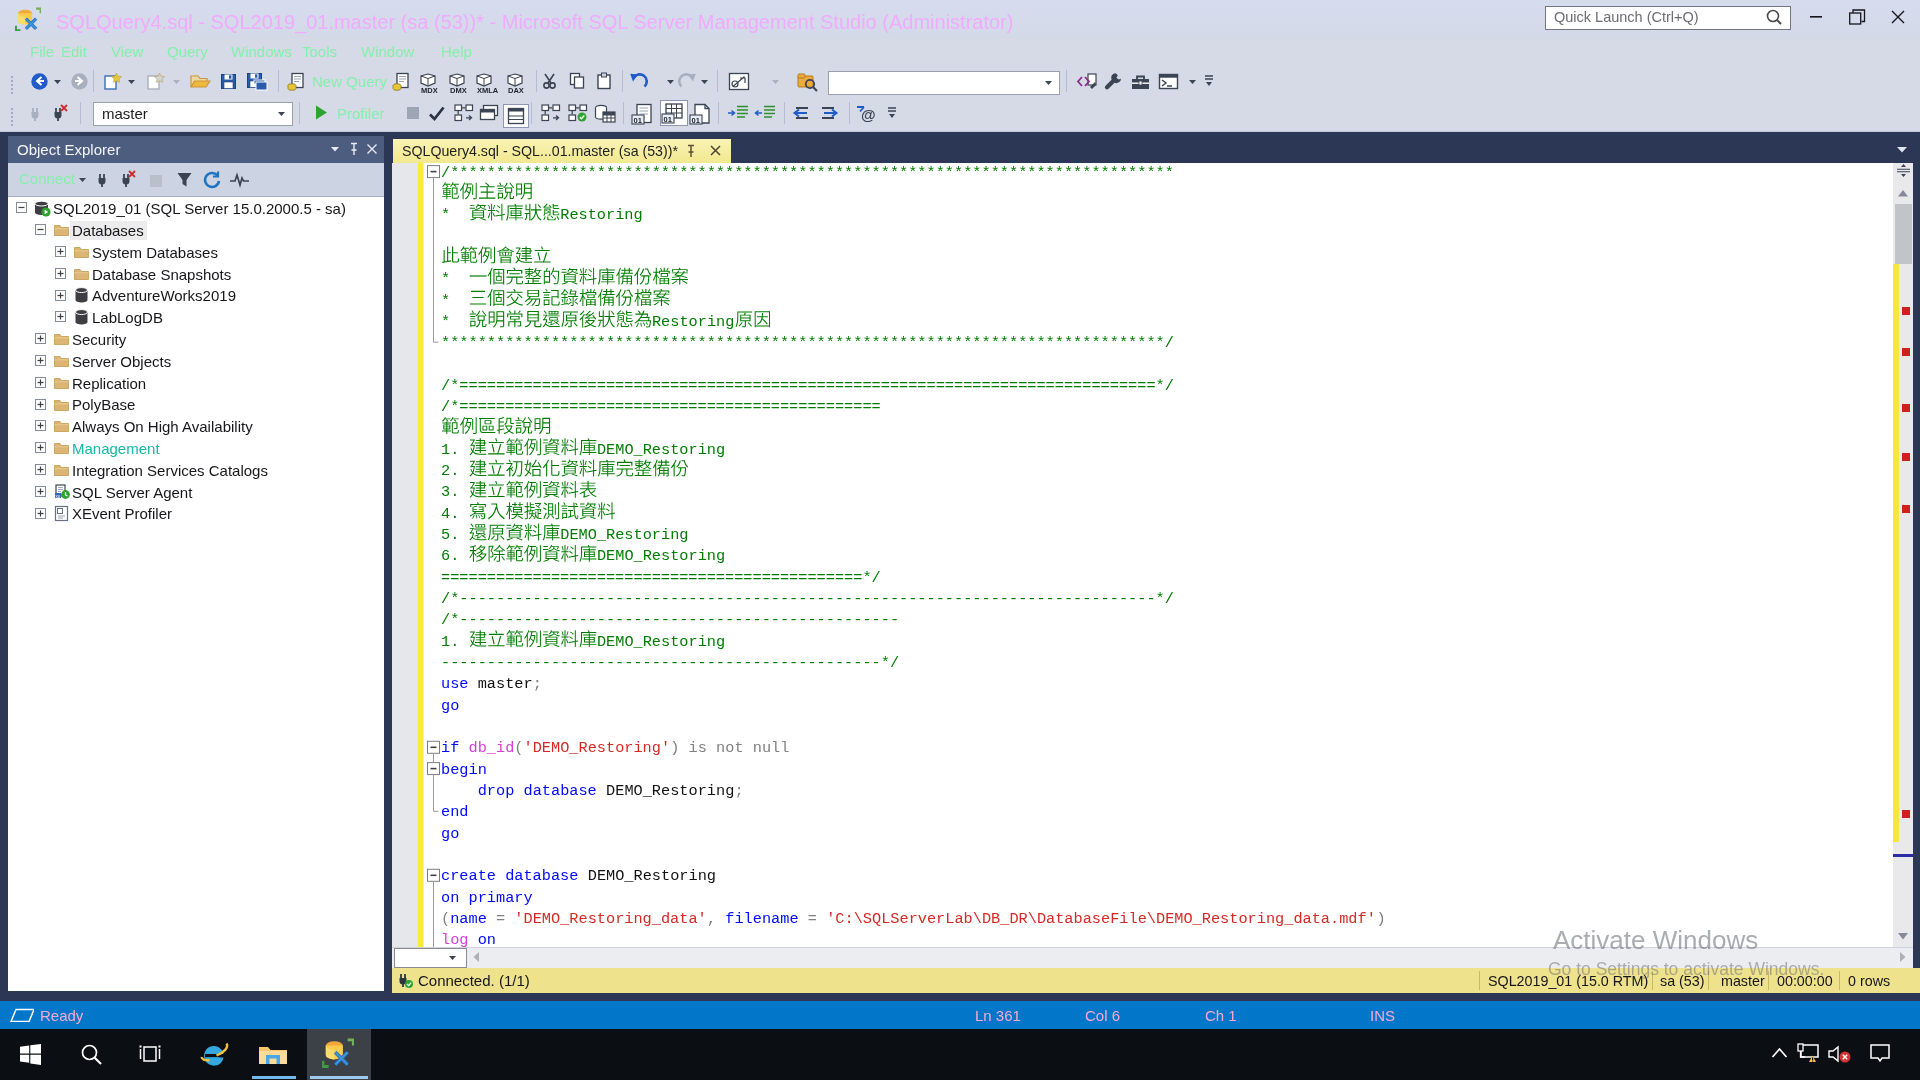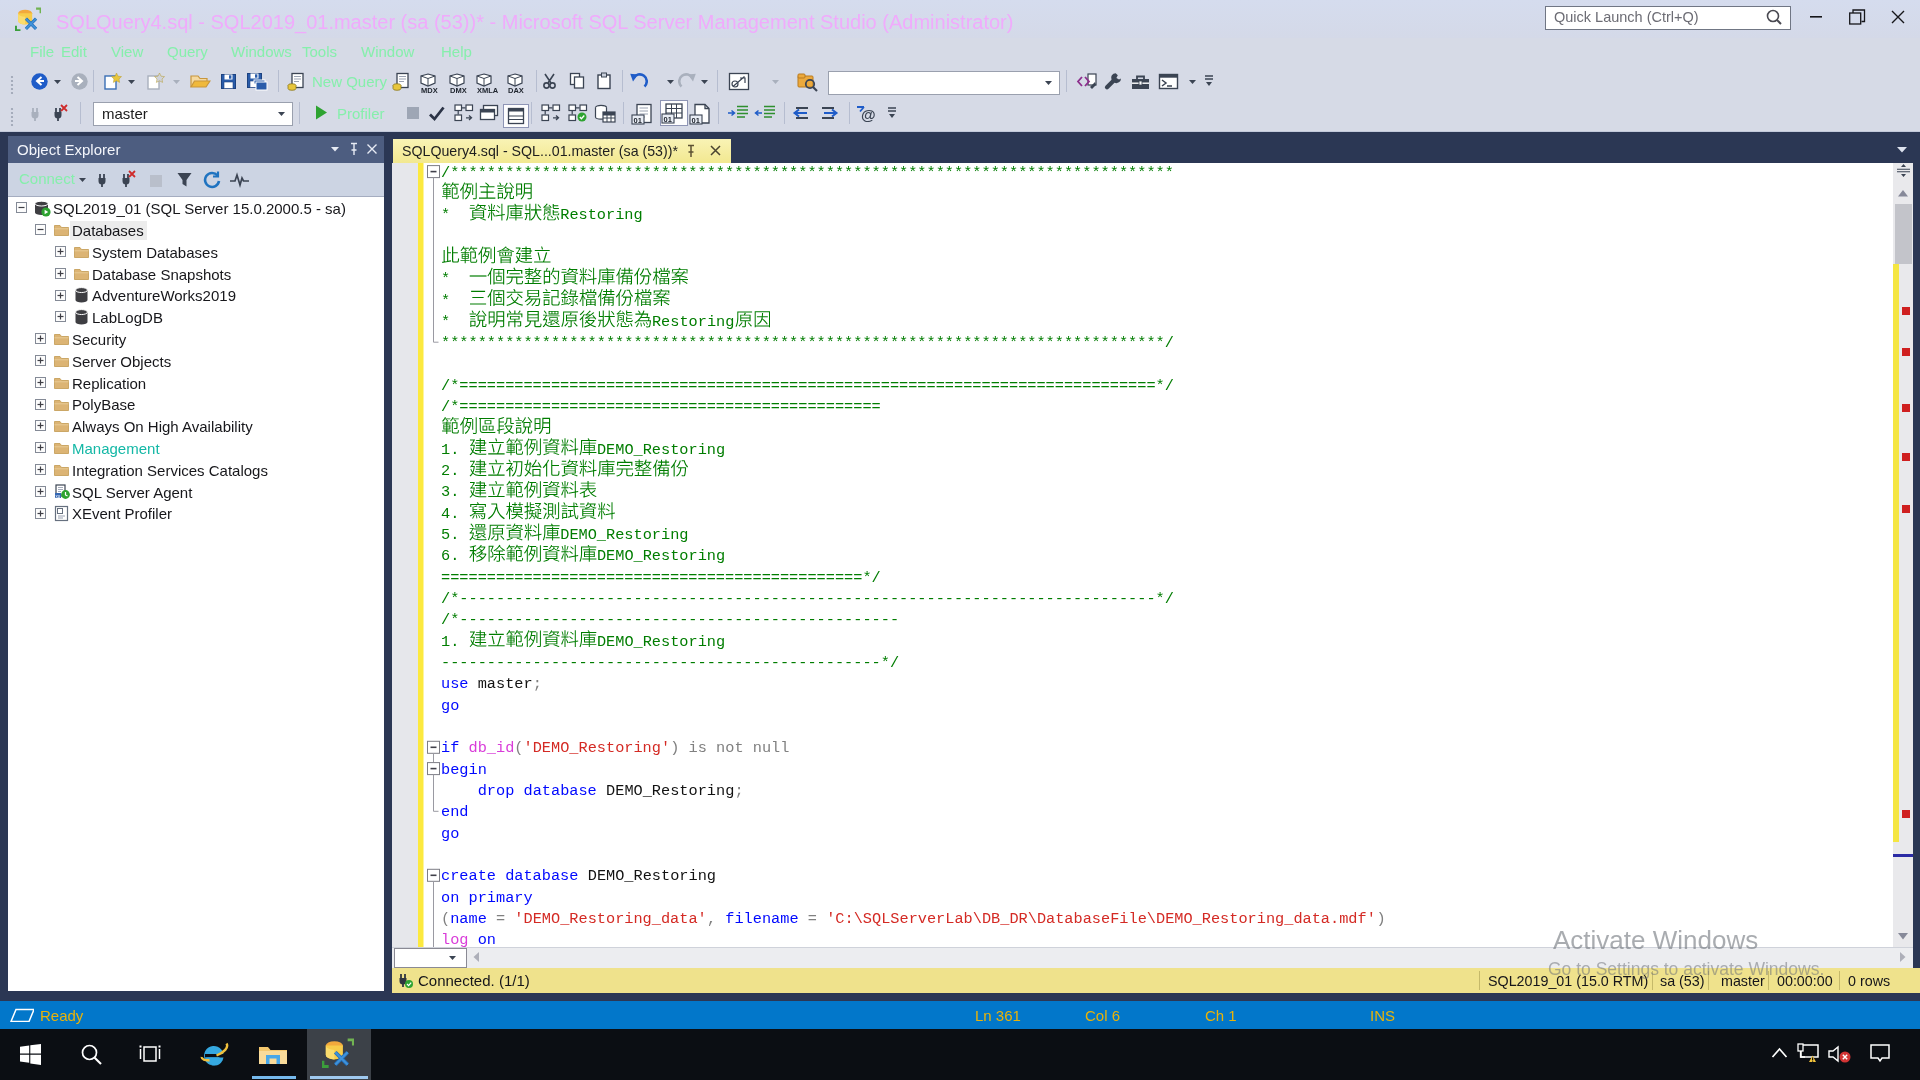--- a/index.html
+++ b/index.html
@@ -1,15 +1,15 @@
 <!DOCTYPE html>
 <html><head><meta charset="utf-8"><style>html,body{margin:0;padding:0;width:1920px;height:1080px;overflow:hidden;background:#2b3754;font-family:"Liberation Sans",sans-serif}
 .abs{position:absolute}
 .txt{position:absolute;font:15px "Liberation Sans",sans-serif;color:#86efac;white-space:pre}
-.wtx{position:absolute;font:15px "Liberation Sans",sans-serif;color:#eab308;white-space:pre}
+.wtx{position:absolute;font:15px "Liberation Sans",sans-serif;color:#f9a8d4;white-space:pre}
 </style></head><body>
 <div class="abs" style="left:0;top:0;width:1920px;height:38px;background:linear-gradient(#d5dcee,#d4d9e8)"></div>
 <svg class="abs" style="left:15px;top:7px" width="26" height="24" viewBox="0 0 26 24">
     <g transform="scale(0.78)">
 <path d="M27 2 H33 V8" stroke="#71b352" stroke-width="3" fill="none"></path>
 <path d="M7 30 H1 V24" stroke="#3b9e3b" stroke-width="3" fill="none"></path>
 <ellipse cx="13" cy="8" rx="9" ry="4.5" fill="#f2a93c"></ellipse>
 <path d="M4 8 V18 A9 4.5 0 0 0 22 18 V8" fill="#f7cc4a"></path>
 <path d="M4 8 V18 A9 4.5 0 0 0 13 22.5 L13 12.5 A9 4.5 0 0 1 4 8" fill="#fadc6e"></path>
 <path d="M14 28 L27 15 M14 15 L27 28" stroke="#2471bd" stroke-width="4"></path>

